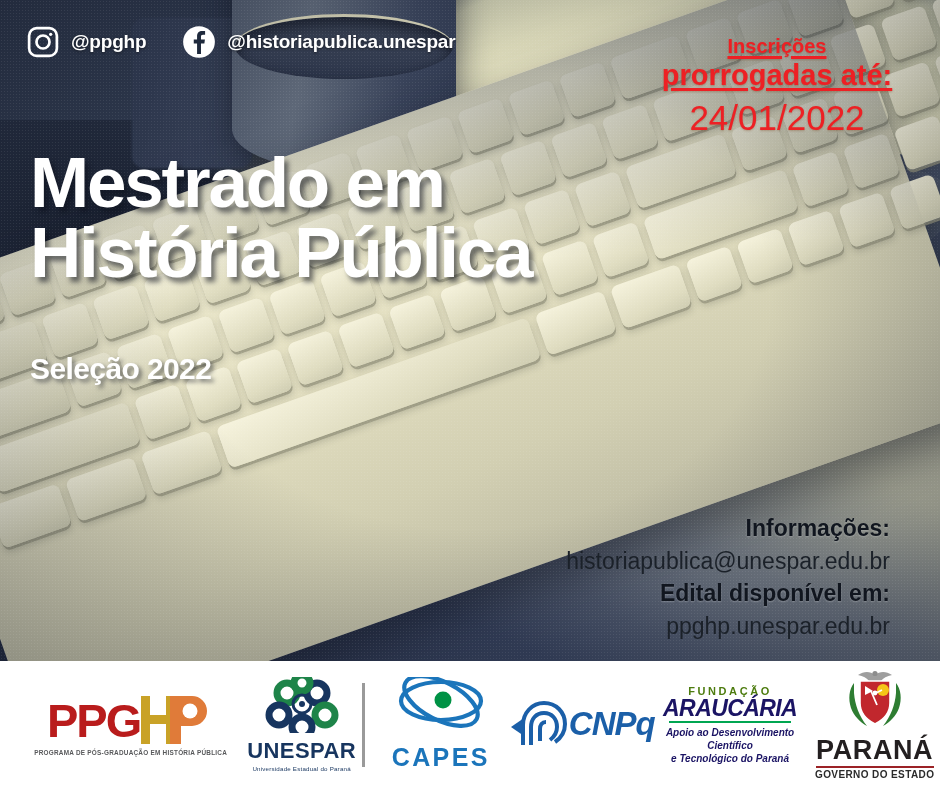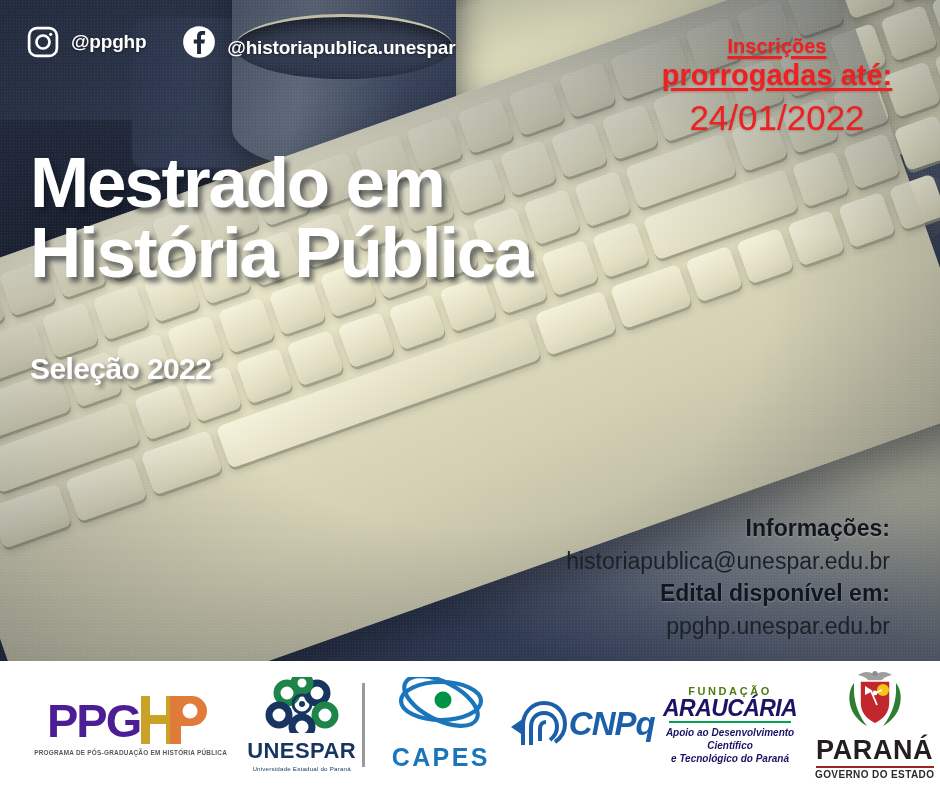--- a/index.html
+++ b/index.html
@@ -128,21 +128,21 @@
     background-size:3px 3px;
   }
   .vignette{
     position:absolute;inset:0;pointer-events:none;
     background:radial-gradient(ellipse at 50% 45%, rgba(0,0,0,0) 45%, rgba(18,24,38,.35) 100%);
   }
 
   
   .social{position:absolute;left:26px;top:25px;display:flex;align-items:center;gap:14px;z-index:6;}
   .social .grp{display:flex;align-items:center;gap:11px;}
-  .social .grp.fb{margin-left:22px;align-items:flex-end;}
+  .social .grp.fb{margin-left:22px;}
   .handle{
     color:#fff;font-size:19px;font-weight:bold;letter-spacing:-.2px;
     text-shadow:0 1px 3px rgba(0,0,0,.5);white-space:nowrap;
   }
   .ig-icon svg,.fb-icon svg{display:block;}
 
   
   .callout{position:absolute;right:28px;top:34px;text-align:center;z-index:6;width:270px;}
   .callout .l1,.callout .l2{
     color:#ed2024;font-size:20px;font-weight:bold;line-height:1.22;
@@ -176,21 +176,21 @@
   
   .footer{
     position:absolute;left:0;bottom:0;width:940px;height:127px;background:#fff;
     display:flex;align-items:center;z-index:7;
   }
   .logo{display:flex;align-items:center;justify-content:center;flex-direction:column;}
   .divider{width:3px;height:84px;background:#9a9a9a;margin:0 6px;}
 
   .ppghp{width:250px;display:flex;flex-direction:column;align-items:center;margin-left:14px;}
   .ppghp .word{display:flex;align-items:flex-end;font-size:47px;font-weight:bold;letter-spacing:-2px;line-height:1;}
-  .ppghp .g1{color:#4c1d95;}
+  .ppghp .g1{color:#b91c1c;}
   .ppghp .hp{position:relative;display:inline-block;width:74px;height:50px;}
   .ppghp .tag{font-size:6.4px;color:#58595b;font-weight:bold;letter-spacing:.25px;margin-top:5px;white-space:nowrap;}
 
   .unespar{width:115px;display:flex;flex-direction:column;align-items:center;}
   .unespar .nm{font-size:22px;font-weight:bold;color:#17355f;letter-spacing:.4px;margin-top:1px;}
   .unespar .sub{font-size:6.2px;color:#17355f;letter-spacing:.2px;margin-top:1px;}
 
   .capes{width:150px;display:flex;flex-direction:column;align-items:center;}
   .capes .nm{font-size:25px;font-weight:bold;color:#1b75bb;letter-spacing:2.4px;margin-top:10px;}
 

